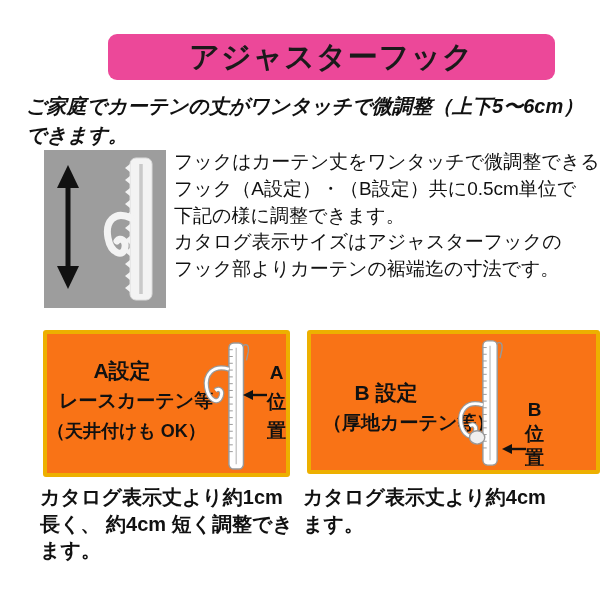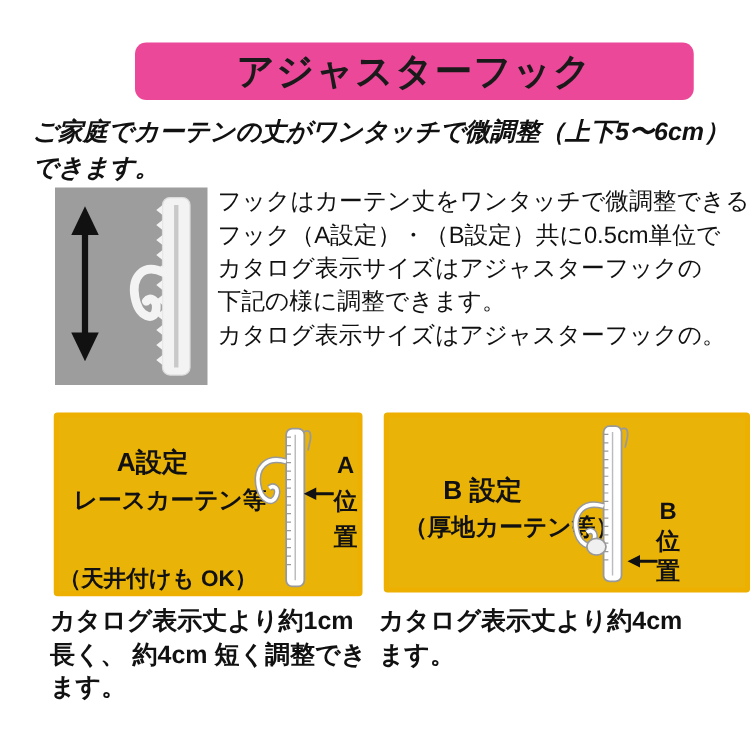--- a/index.html
+++ b/index.html
@@ -28,32 +28,32 @@
   }
   .arrow-svg { position:absolute; left:10px; top:13px; }
   .hook-photo-svg { position:absolute; left:56px; top:4px; }
 
   .desc {
     position:absolute; left:174px; top:149px;
     font-size:19px; line-height:26.8px; font-weight:400; white-space:nowrap;
   }
 
   .setting-box {
-    position:absolute; background:#eab308;
+    position:absolute; background:#f97316;
     border:4px solid #EDB000; border-radius:3px; box-sizing:border-box;
   }
   .box-a { left:43px;  top:330px; width:247px; height:147px; }
   .box-b { left:307px; top:330px; width:293px; height:144px; }
 
   .set-text { position:absolute; text-align:center; font-weight:600; white-space:nowrap; }
   .box-a .set-text { left:0px; top:22px; width:150px; }
   .box-b .set-text { left:0px; top:44px; width:150px; }
   .set-title { font-size:21px; line-height:30px; }
   .set-sub   { font-size:19px; line-height:30px;padding-left:12px; }
-  .set-note  { font-size:18px; line-height:30px;margin-top:32px; }
+  .set-note  { font-size:18px; line-height:30px; }
 
   .hook-diagram { position:absolute; }
   .box-a .hook-diagram { left:146px; top:6px; }
   .box-b .hook-diagram { left:136px; top:4px; }
 
   .pos-arrow { position:absolute; }
   .box-a .pos-arrow { left:195px; top:54px; }
   .box-b .pos-arrow { left:190px; top:108px; }
 
   .pos-label {
@@ -94,23 +94,23 @@
       <rect x="30" y="4" width="22" height="142" rx="6" fill="#f3f3f3" stroke="#dcdcdc" stroke-width="1"></rect>
       <path fill="#f3f3f3" d="M30 10 l-5 4 l5 4 z M30 22 l-5 4 l5 4 z M30 34 l-5 4 l5 4 z M30 46 l-5 4 l5 4 z M30 58 l-5 4 l5 4 z M30 70 l-5 4 l5 4 z M30 82 l-5 4 l5 4 z M30 94 l-5 4 l5 4 z M30 106 l-5 4 l5 4 z M30 118 l-5 4 l5 4 z M30 130 l-5 4 l5 4 z"></path>
       <line x1="41" y1="10" x2="41" y2="140" stroke="#c9c9c9" stroke-width="3.5"></line>
       <path d="M31 64 C14 56 5 68 8 84 C11 100 24 104 25 93 C26 86 20 83 17 87" fill="none" stroke="#f3f3f3" stroke-width="7" stroke-linecap="round"></path>
     </svg>
   </div>
 
   <div class="desc">
     <div>フックはカーテン丈をワンタッチで微調整できる</div>
     <div>フック（A設定）・（B設定）共に0.5cm単位で</div>
+    <div>下記の様に調整できます。</div>
     <div>カタログ表示サイズはアジャスターフックの</div>
-    <div>下記の様に調整できます。</div>
-    <div>カタログ表示サイズはアジャスターフックの。</div>
+    <div>フック部よりカーテンの裾端迄の寸法です。</div>
   </div>
 
   <div class="setting-box box-a">
     <div class="set-text">
       <div class="set-title">A設定</div>
       <div class="set-sub">レースカーテン等</div>
       <div class="set-note">（天井付けも OK）</div>
     </div>
     <svg class="hook-diagram" width="66" height="132" viewBox="0 0 66 136">
       <rect x="36" y="3" width="15" height="130" rx="5" fill="#fff" stroke="#999" stroke-width="1.5"></rect>

